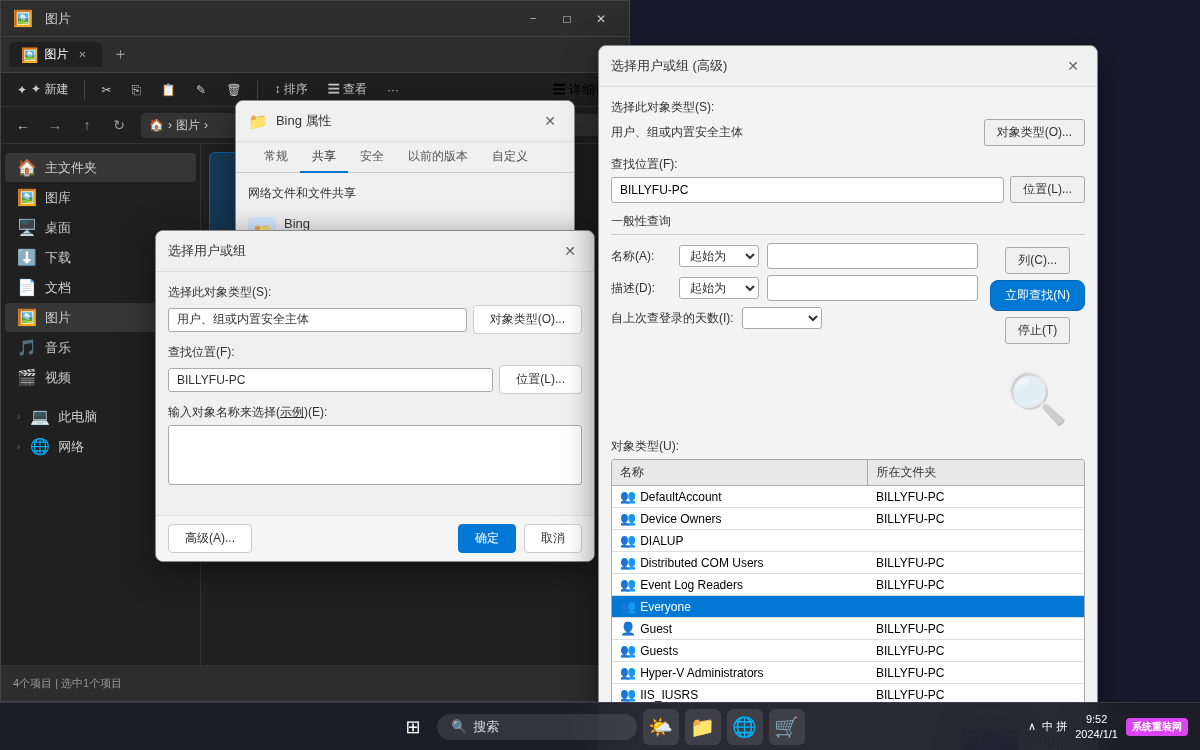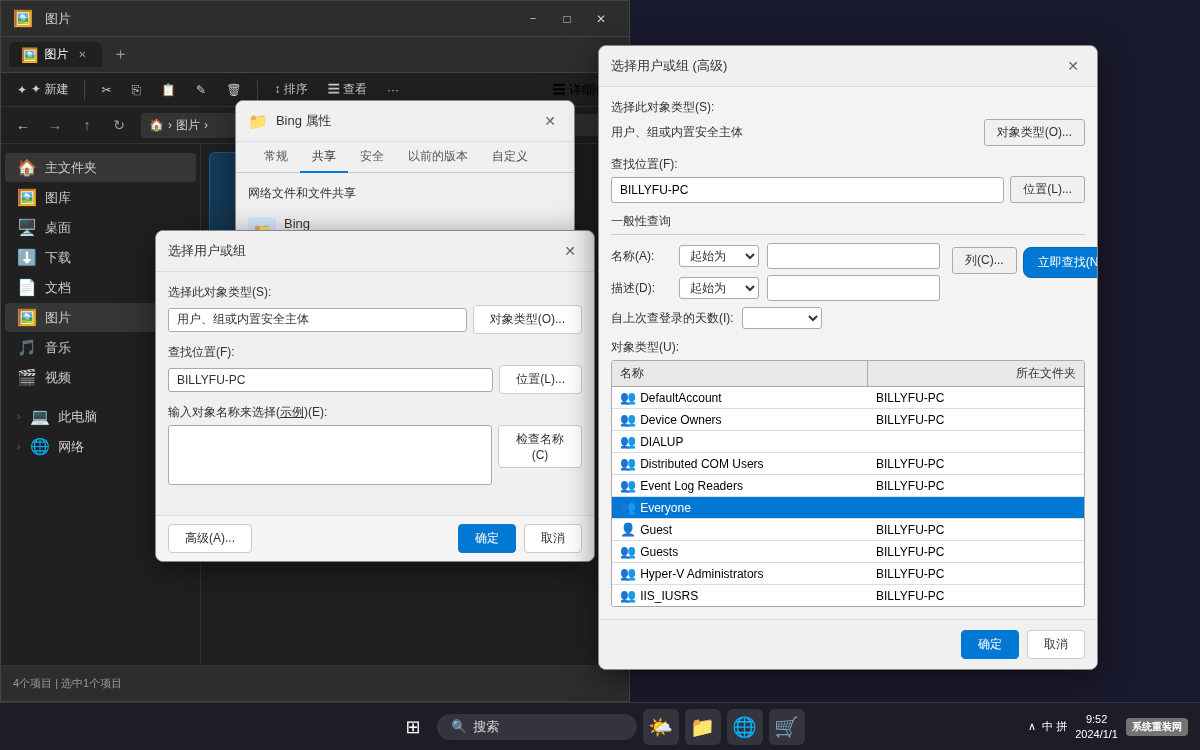--- a/index.html
+++ b/index.html
@@ -116,21 +116,21 @@
     .adv-btn.primary-blue { background: #0078d4; color: white; border-color: #0066b4; padding: 6px 16px; font-size: 13px; }
     .adv-section-title { font-size: 12px; color: #333; font-weight: 500; margin-bottom: 8px; border-bottom: 1px solid #ccc; padding-bottom: 4px; }
     .adv-row { display: flex; align-items: center; gap: 8px; margin-bottom: 6px; }
     .adv-checkbox-row { display: flex; align-items: center; gap: 6px; margin-bottom: 4px; font-size: 12px; color: #333; }
     .adv-days-row { display: flex; align-items: center; gap: 8px; font-size: 12px; color: #333; }
     .adv-search-results { margin-top: 10px; }
     .results-label { font-size: 12px; color: #333; margin-bottom: 4px; }
     .results-table { border: 1px solid #aaa; border-radius: 3px; overflow: hidden; }
     .results-header { display: flex; background: #e8e8e8; border-bottom: 1px solid #aaa; }
     .results-col-header { padding: 4px 8px; font-size: 12px; color: #333; font-weight: 500; border-right: 1px solid #aaa; }
-    .results-col-header:last-child { border-right: none; text-align: right; }
+    .results-col-header:last-child { border-right: none; }
     .results-row { display: flex; border-bottom: 1px solid #ddd; cursor: pointer; }
     .results-row:last-child { border-bottom: none; }
     .results-row.selected { background: #0078d4; color: white; }
     .results-cell { padding: 3px 8px; font-size: 12px; display: flex; align-items: center; gap: 4px; }
     .results-scroll { max-height: 220px; overflow-y: auto; background: white; }
     .adv-footer { display: flex; justify-content: flex-end; gap: 8px; padding: 10px 12px; border-top: 1px solid #ddd; background: #f0f0f0; }
   </style>
 </head>
 <body>
 
@@ -307,21 +307,20 @@
       <span class="sml-label">查找位置(F):</span>
       <div class="sml-field-row">
         <input class="sml-input" type="text" value="BILLYFU-PC" readonly="" style="color: rgb(51, 51, 51);">
         <button class="dialog-btn">位置(L)...</button>
       </div>
     </div>
     <div class="sml-section">
       <span class="sml-label">输入对象名称来选择(<span style="text-decoration:underline;">示例</span>)(E):</span>
       <div style="display:flex;gap:6px;align-items:flex-start;">
         <textarea class="sml-input-tall" style=""></textarea>
-        <button class="dialog-btn">检查名称(C)</button>
       </div>
     </div>
   </div>
   <div class="sml-footer">
     <button class="dialog-btn">高级(A)...</button>
     <div class="sml-footer-right">
       <button class="dialog-btn primary">确定</button>
       <button class="dialog-btn">取消</button>
     </div>
   </div>
@@ -364,21 +363,21 @@
           </select>
           <input class="adv-input" type="text" style="flex: 1 1 0%;">
         </div>
         <div class="adv-days-row">
           <span>自上次查登录的天数(I):</span>
           <select class="adv-btn" style="padding:2px 6px;border:1px solid #aaa;border-radius:3px;font-size:12px;background:white;width:80px;">
             <option></option>
           </select>
         </div>
       </div>
-      <div style="display:flex;flex-direction:row;gap:6px;align-items:flex-start;min-width:80px;padding-top:4px;">
+      <div style="display:flex;flex-direction:column;gap:6px;align-items:center;min-width:80px;padding-top:4px;">
         <button class="adv-btn">列(C)...</button>
         <button class="adv-btn primary-blue" style="background:#0078d4;color:white;border-color:#0066b4;padding:6px 14px;font-size:12px;border-radius:8px;">立即查找(N)</button>
         <button class="adv-btn">停止(T)</button>
         <div style="margin-top:20px;font-size:50px;opacity:0.25;">🔍</div>
       </div>
     </div>
     <div class="adv-search-results">
       <div class="results-label">对象类型(U):</div>
       <div class="results-table">
         <div class="results-header">
@@ -510,15 +509,15 @@
   </div>
   <div class="taskbar-right">
     <div class="sys-tray">
       <span style="cursor:pointer;">∧</span>
       <span>中 拼</span>
     </div>
     <div class="time-display">
       <div>9:52</div>
       <div>2024/1/1</div>
     </div>
-    <div class="corner-badge" style="font-size:10px;padding:2px 6px;background:#737373;border-radius:4px;color:white;">系统重装网</div>
+    <div class="corner-badge" style="font-size:10px;padding:2px 6px;background:#d946ef;border-radius:4px;color:white;">系统重装网</div>
   </div>
 </div>
 
 </body></html>

